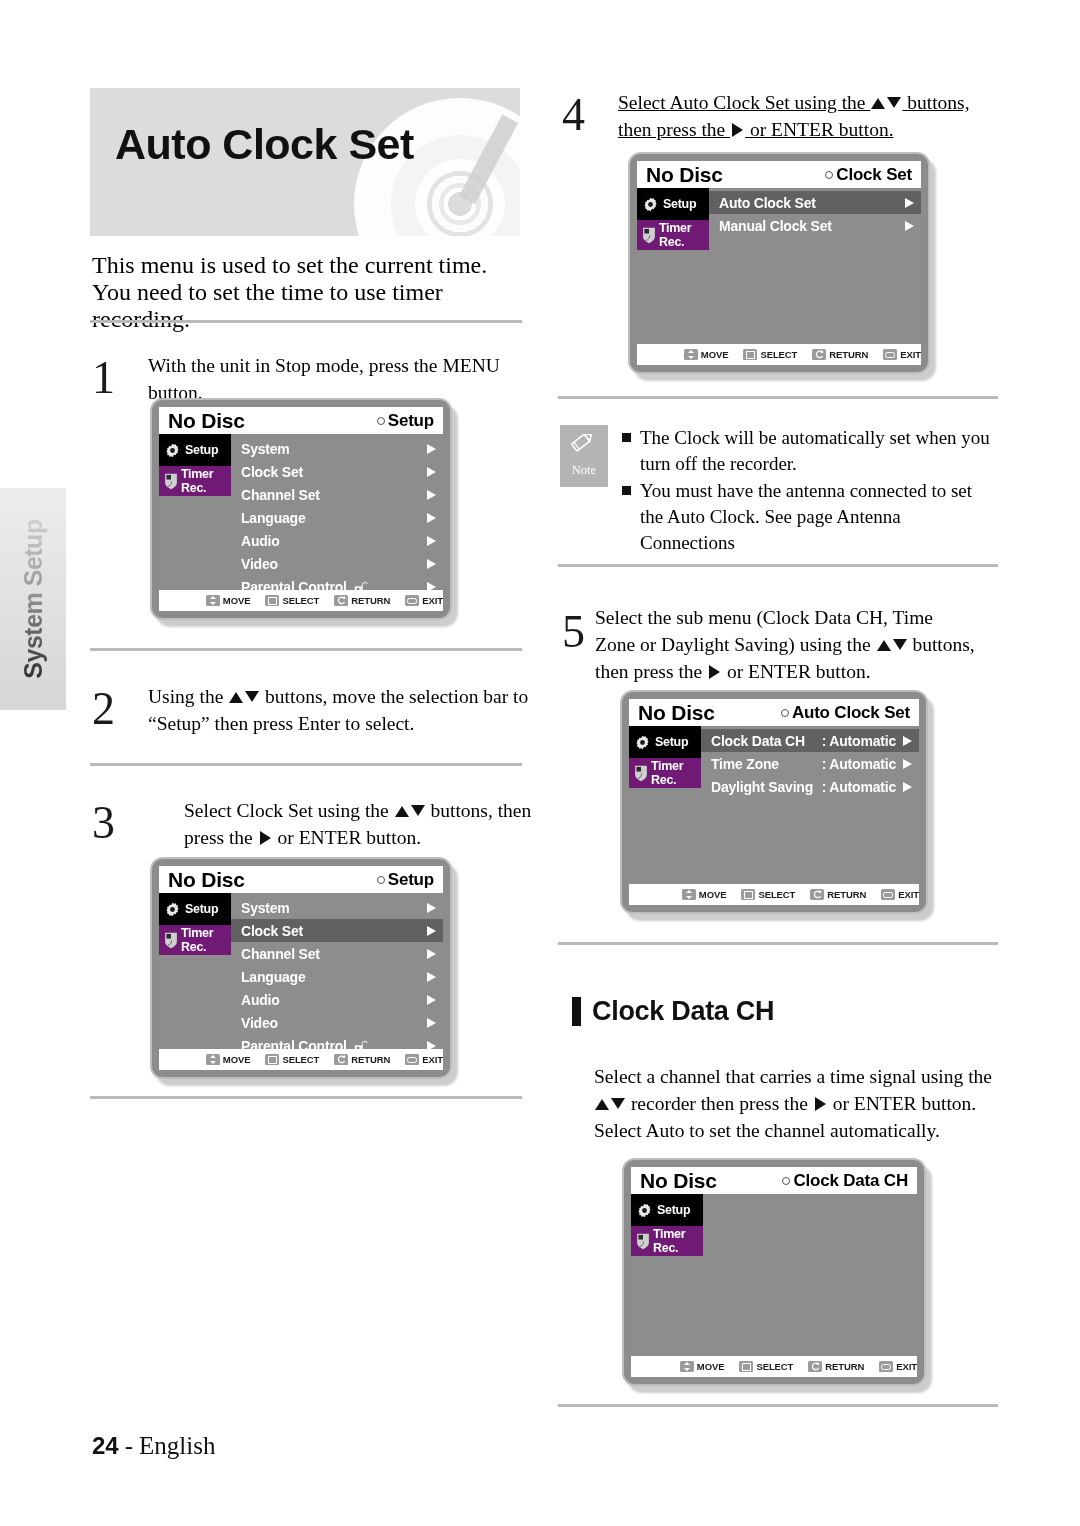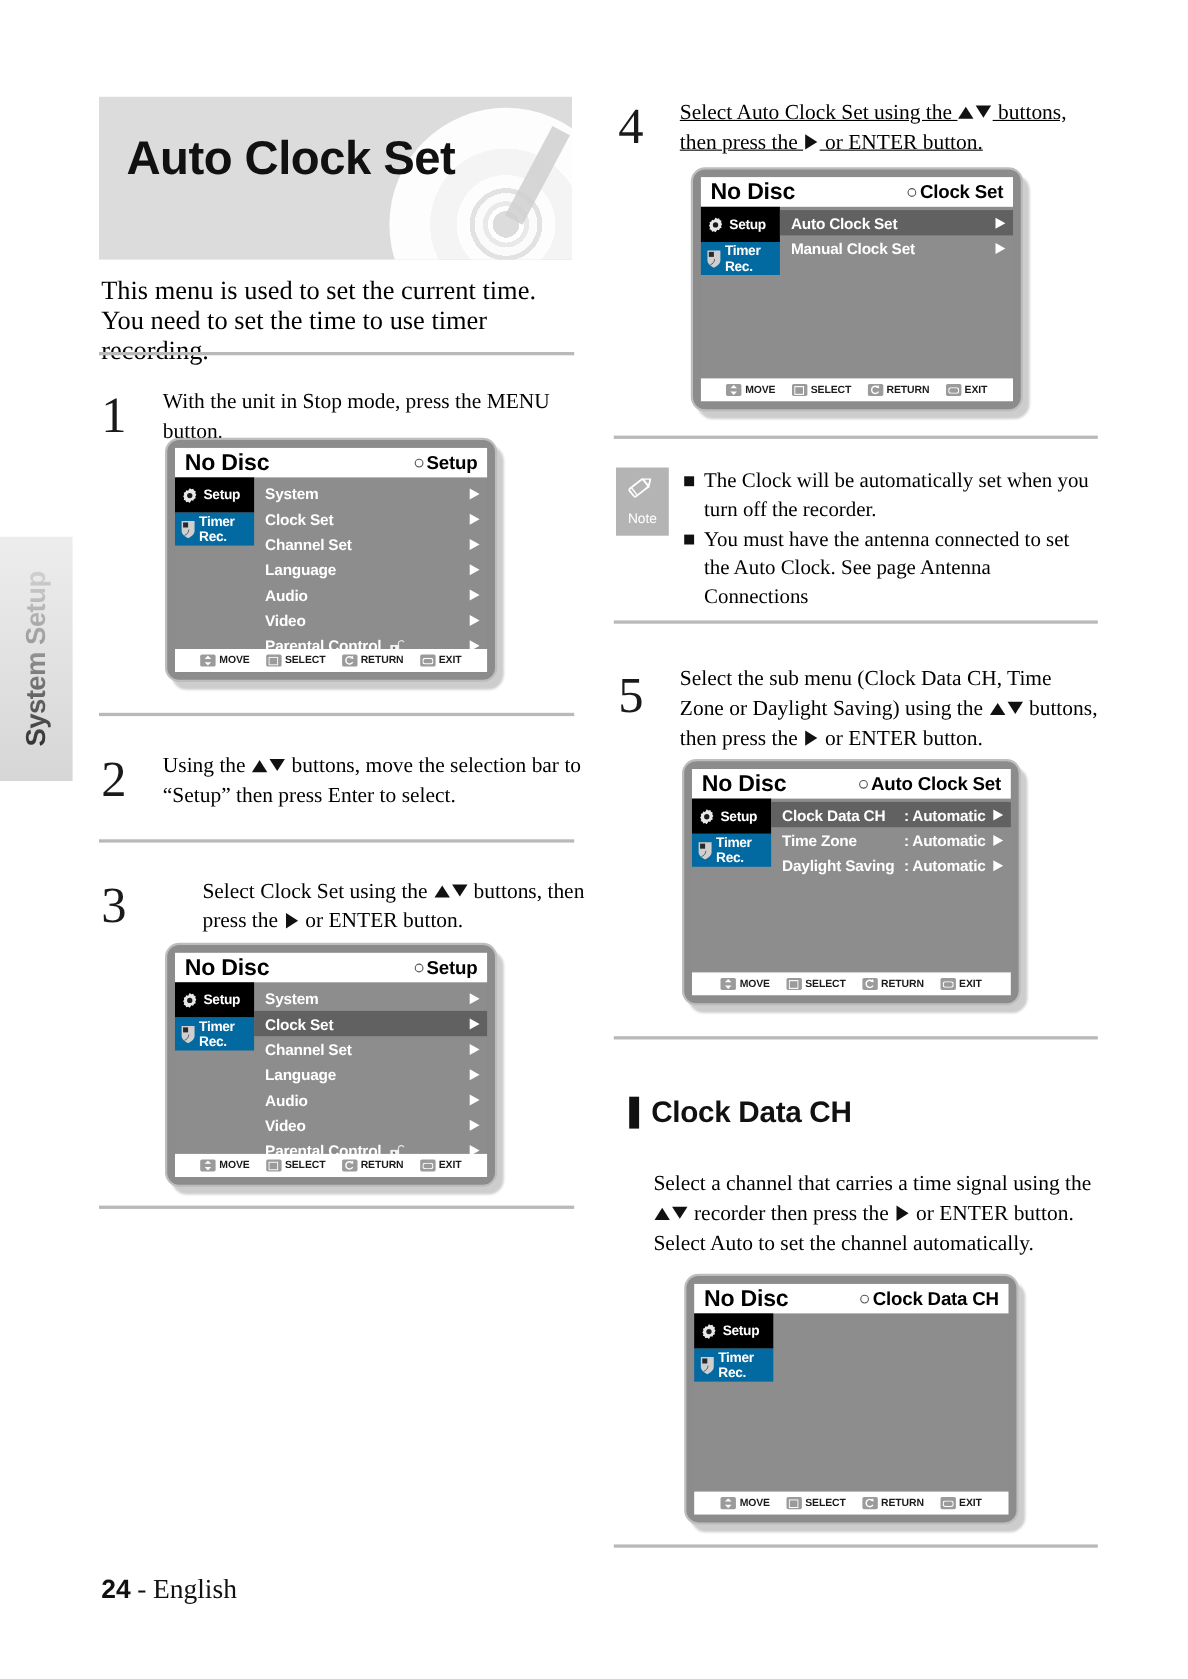--- a/index.html
+++ b/index.html
@@ -194,21 +194,21 @@
     height: 32px;
     background: #000;
     display: flex;
     align-items: center;
     gap: 4px;
     padding-left: 5px;
     box-sizing: border-box;
   }
   .side-timer {
     height: 30px;
-    background: #0369a1;
+    background: #701a75;
     display: flex;
     align-items: center;
     gap: 2px;
     padding-left: 4px;
     box-sizing: border-box;
   }
   .side-label {
     font-family: "Liberation Sans", sans-serif;
     font-weight: bold;
     font-size: 12.5px;
@@ -244,21 +244,21 @@
     border-left: 9px solid #ffffff;
     border-top: 5.5px solid transparent;
     border-bottom: 5.5px solid transparent;
   }
   .lock-ico { width: 15px; height: 12px; margin-left: 7px; }
   .osd-footer {
     height: 21px;
     background: #ffffff;
     display: flex;
     align-items: center;
-    justify-content: center;
+    justify-content: flex-end;
     gap: 15px;
     flex: none;
   }
   .fbtn {
     display: flex;
     align-items: center;
     gap: 3px;
     font-family: "Liberation Sans", sans-serif;
     font-weight: bold;
     font-size: 9.5px;
@@ -321,21 +321,21 @@
     left: 560px; top: 425px;
     width: 48px; height: 62px;
     background: #b4b4b4;
     display: flex;
     flex-direction: column;
     align-items: center;
     justify-content: center;
     gap: 1px;
   }
   .note-label {
-    font-family: Liberation Sans, sans-serif;
+    font-family: Liberation Serif, serif;
     font-size: 12.5px;
     color: #ffffff;
   }
   .note-items {
     position: absolute;
     left: 622px; top: 425px;
     width: 376px;
   }
   .note-item {
     display: flex;
@@ -765,21 +765,21 @@
   </div>
   <div class="note-item">
     <span class="note-bullet"></span>
     <span>You must have the antenna connected to set the Auto Clock. See page Antenna Connections</span>
   </div>
 </div>
 
 <div class="rule" style="left:558px; top:564px; width:440px;"></div>
 
 <div class="step-num" style="left:562px; top:605px;">5</div>
-<div class="step-text" style="left:618px; top:604px; width:382px;"><span>Select the sub menu (Clock Data CH, Time Zone or Daylight Saving) using the </span><span class="tri-up-inline"></span><span class="tri-down-inline"></span><span> buttons, then press the </span><span class="tri-inline"></span><span> or ENTER button.</span></div>
+<div class="step-text" style="left:595px; top:604px; width:382px;"><span>Select the sub menu (Clock Data CH, Time Zone or Daylight Saving) using the </span><span class="tri-up-inline"></span><span class="tri-down-inline"></span><span> buttons, then press the </span><span class="tri-inline"></span><span> or ENTER button.</span></div>
 
 <div class="osd-wrap" style="left:620px; top:690px; width:308px; height:224px;">
   <div class="osd-shadow"></div>
   <div class="osd">
     <div class="osd-screen">
       <div class="osd-header">
         <span class="osd-disc-label">No Disc</span>
         <span class="osd-title-right">
           <span class="ring"></span>
           <span>Auto Clock Set</span>

